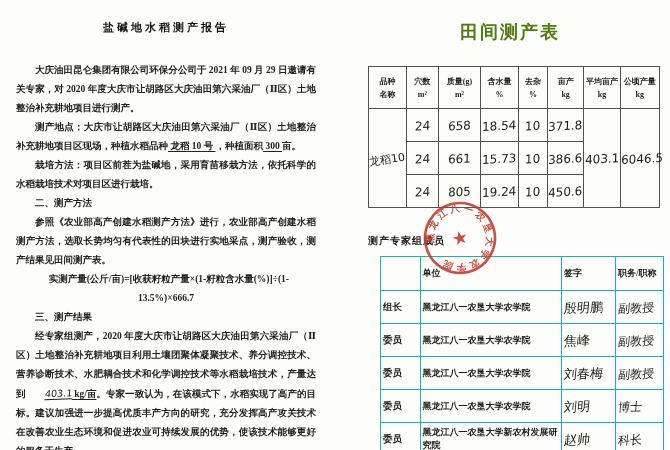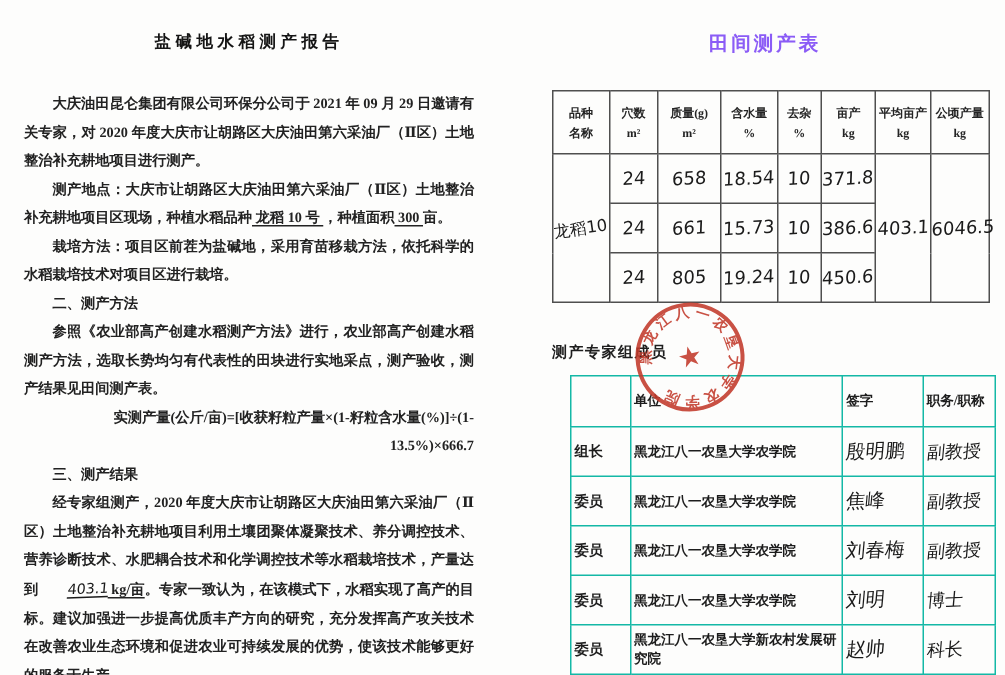--- a/index.html
+++ b/index.html
@@ -18,32 +18,32 @@
   
   .report-title {
     text-align:center; font-size:11px; font-weight:700;
     letter-spacing:3px; margin:6px 0 26px 0; color:#151515;
   }
   .body-p {
     font-size:9.5px; font-weight:700; line-height:19px;
     text-align:justify; text-indent:2em; color:#222;
   }
   .heading-p { text-indent:2em; }
-  .formula-p { text-indent:0.6em; text-align:right; }
+  .formula-p { text-indent:0.6em; text-align:center; }
   .ul { text-decoration:underline; text-underline-offset:2px; }
   .hand {
     font-family:"DejaVu Sans",sans-serif;
     display:inline-block; transform:skewX(-7deg) rotate(-2deg);
     font-weight:400; color:#1a1a1a;
   }
 
   
   .field-title {
-    text-align:center; font-size:13px; font-weight:700;
-    letter-spacing:2px; margin:8px 0 0 18px; width:292px; color:#8b5cf6;
+    text-align:center; font-size:18px; font-weight:700;
+    letter-spacing:2px; margin:8px 0 0 18px; width:292px; color:#4d7c0f;
   }
   table { border-collapse:collapse; table-layout:fixed; }
   .field-table {
     width:292px; margin:22px 0 0 22px;
   }
   .field-table td {
     border:1px solid #4f4f4f; text-align:center; vertical-align:middle;
     padding:0;
   }
   .hdr { font-size:8px; font-weight:700; line-height:13px; color:#242424; }

